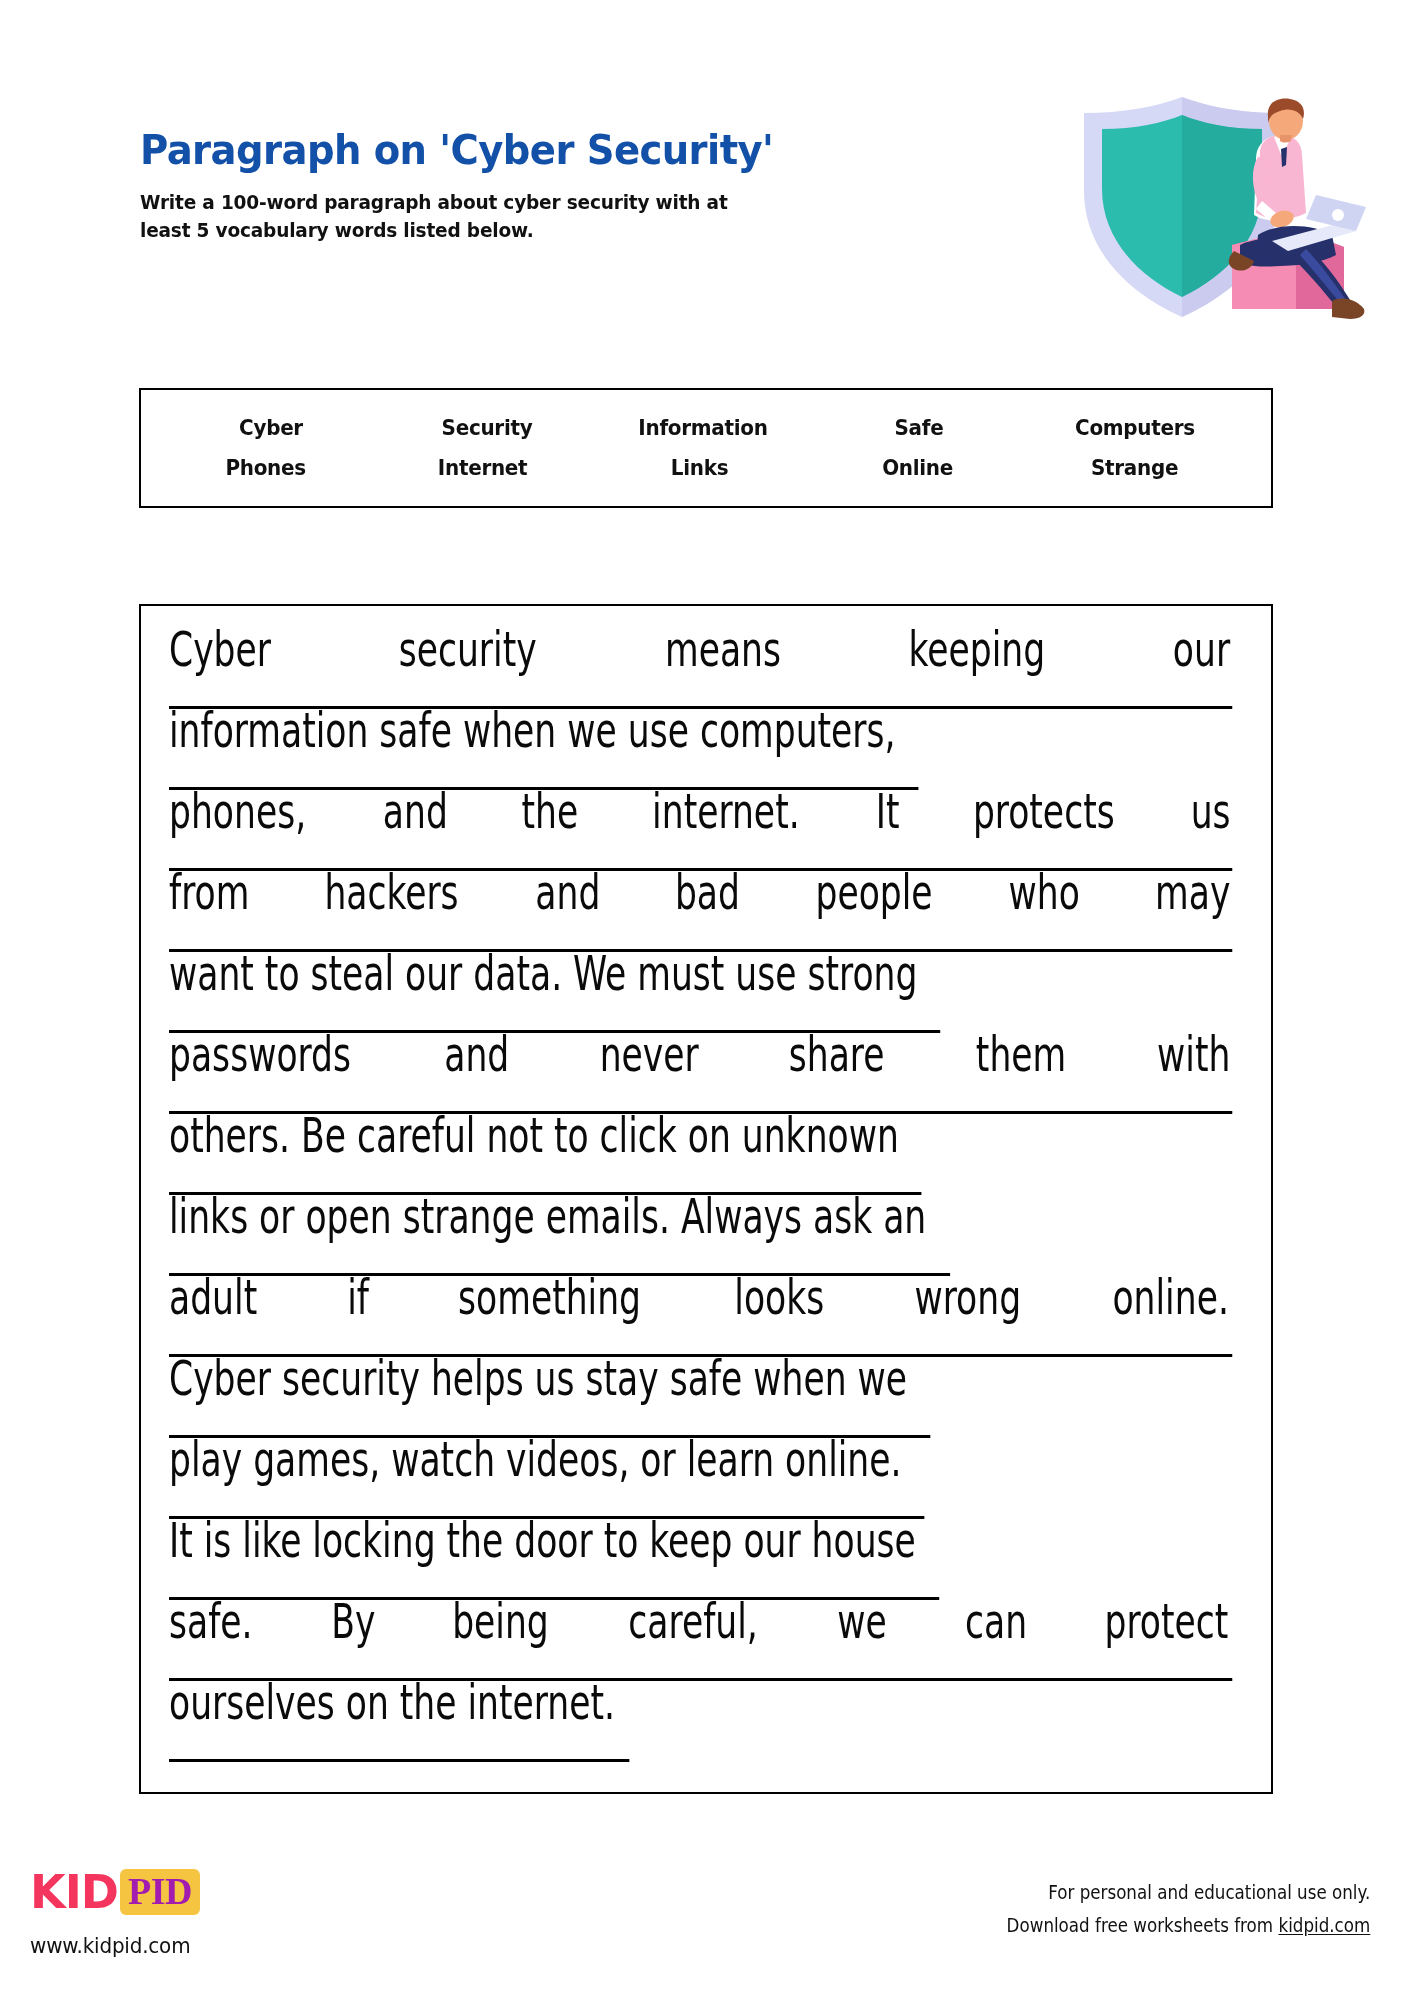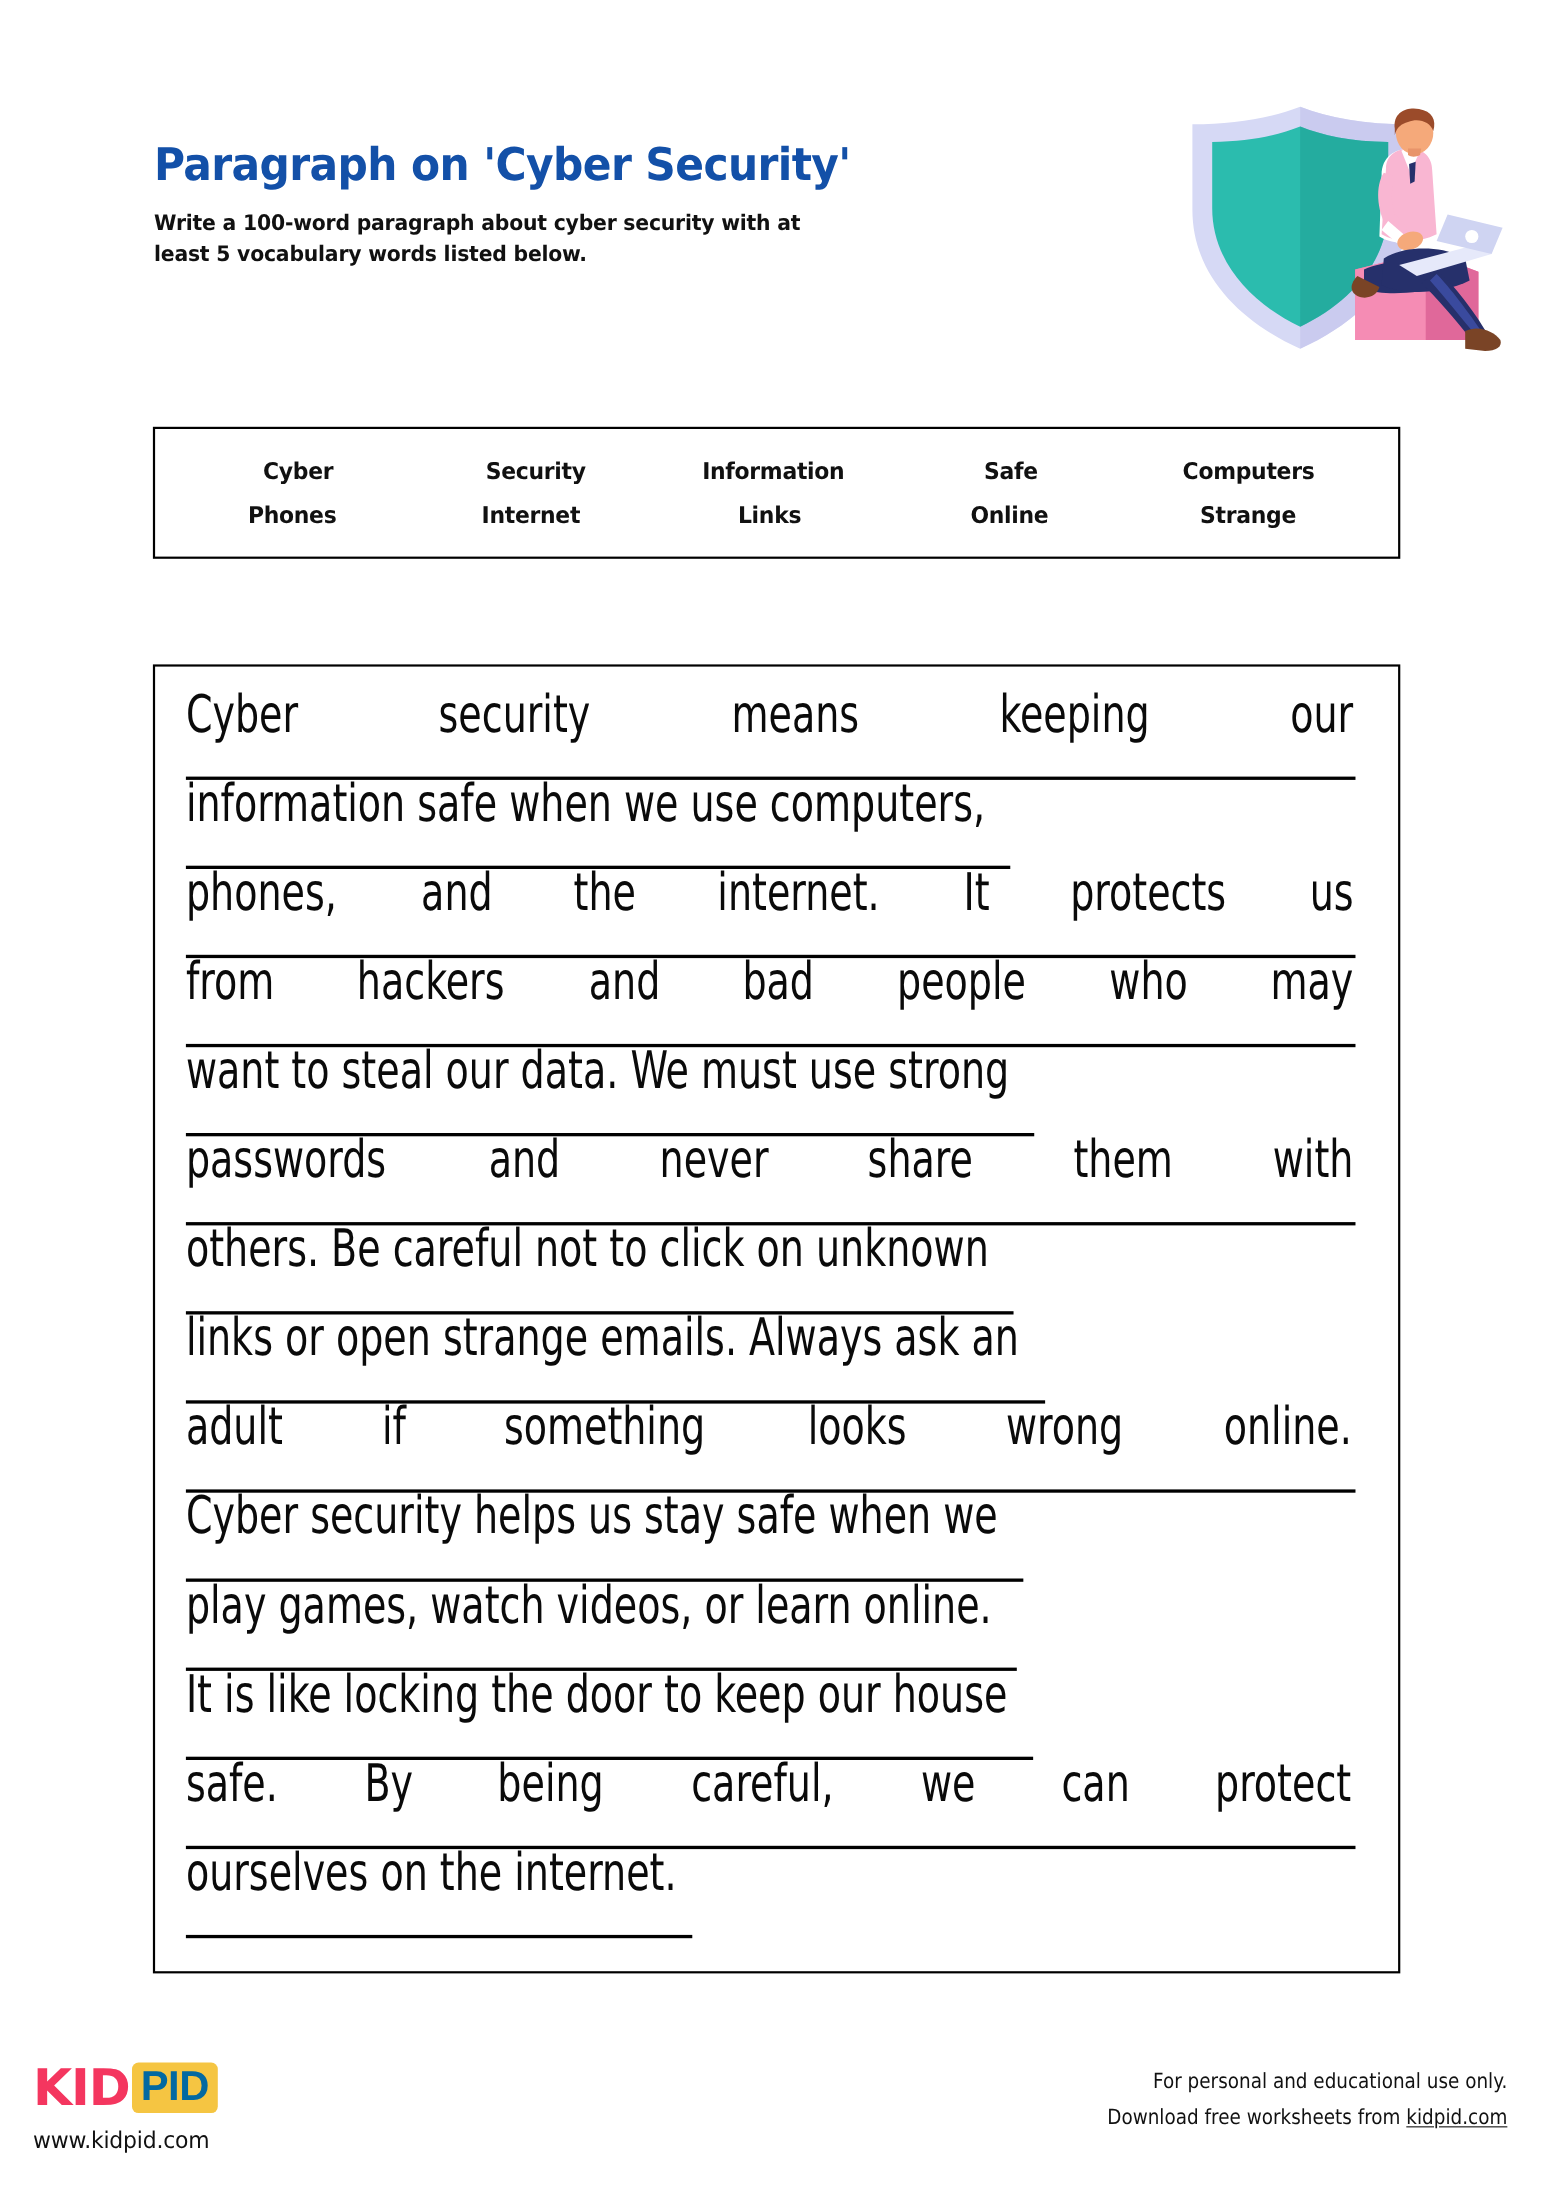--- a/index.html
+++ b/index.html
@@ -135,43 +135,43 @@
 
   
   .footer-logo {
     position: absolute;
     left: 30px;
     bottom: 42px;
     width: 230px;
   }
   .logo-mark {
     display: flex;
-    align-items: center;
+    align-items: flex-start;
     height: 58px;
     margin-top: 20px;
   }
   .logo-kid {
     font-family: "DejaVu Sans", sans-serif;
     font-size: 46px;
     font-weight: bold;
     color: #f4365f;
     letter-spacing: -1px;
     line-height: 1;
   }
   .logo-pid-wrap {
     background: #f5c542;
     border-radius: 6px;
     padding: 3px 8px 5px 8px;
     margin-left: 2px;
   }
   .logo-pid {
-    font-family: Liberation Sans, sans-serif;
+    font-family: Liberation Serif, serif;
     font-size: 38px;
     font-weight: bold;
-    color: #0369a1;
+    color: #a21caf;
     letter-spacing: -0.5px;
     line-height: 1;
   }
   .logo-url {
     margin-top: 7px;
     font-family: "DejaVu Sans", sans-serif;
     font-size: 21px;
     color: #111111;
     letter-spacing: -0.2px;
     transform: scaleX(0.95);

